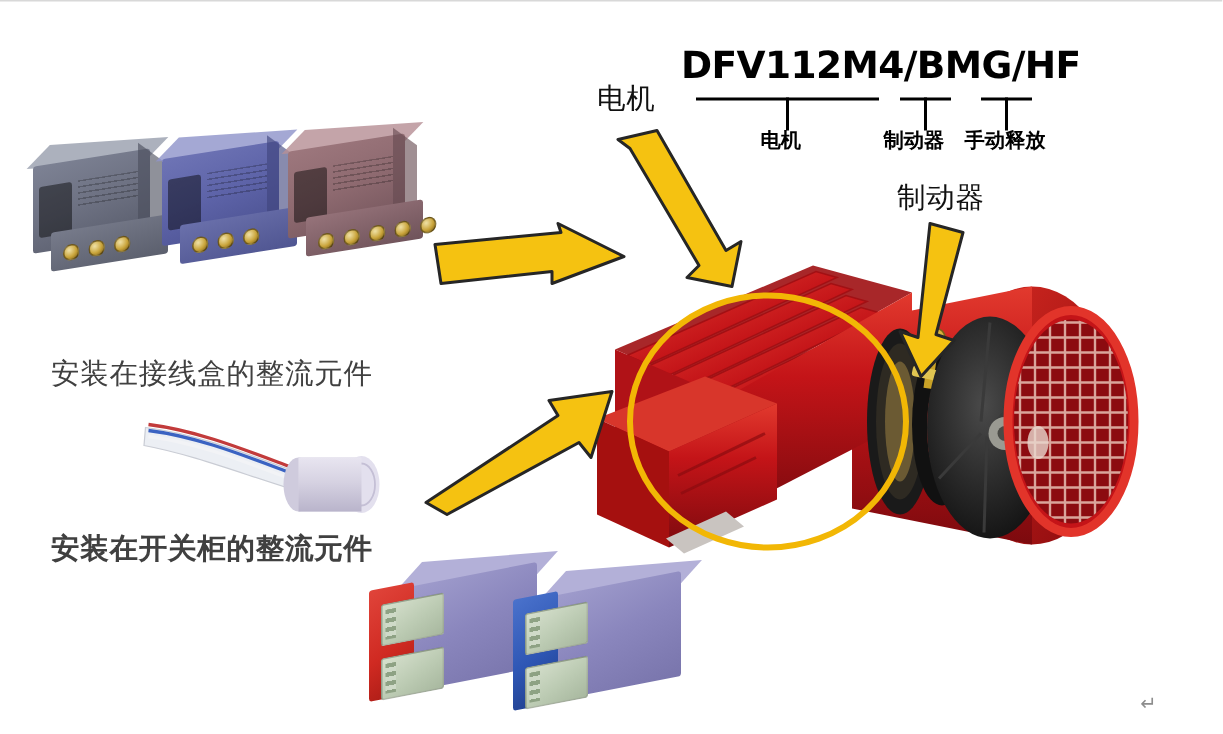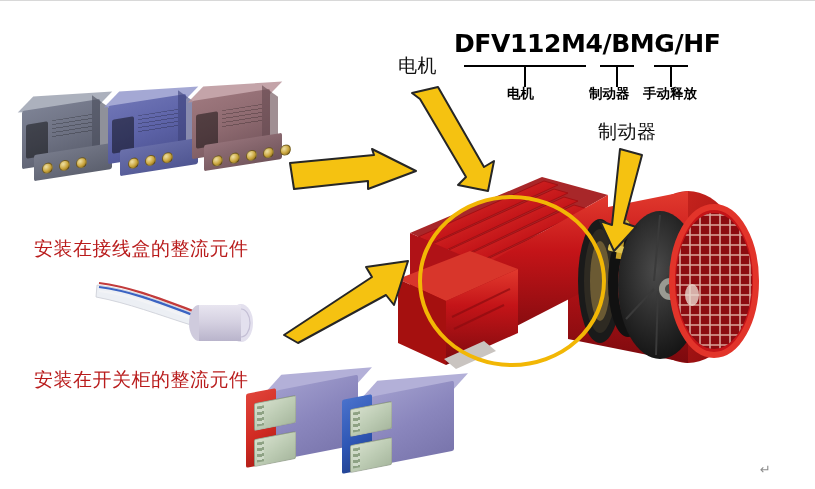--- a/index.html
+++ b/index.html
@@ -22,26 +22,26 @@
   
   #slide-title {
     left: 12px; top: 10px;
     font-size: 22px;
     color: #1a1a1a;
     letter-spacing: 1px;
     white-space: nowrap;
   }
   .cn-label {
     font-size: 19px;
-    color: #b91c1c;
+    color: #404040;
     white-space: nowrap;
     letter-spacing: 0.5px;
   }
   #label-junction { left: 34px; top: 235px; }
-  #label-cabinet  { left: 34px; top: 366px; }
+  #label-cabinet  { left: 34px; top: 352px; font-weight: bold; }
   #callout-motor  { left: 398px; top: 52px; font-size: 19px; color:#111; }
   #callout-brake  { left: 598px; top: 118px; font-size: 19px; color:#111; }
 
   
   #model-block { left: 454px; top: 4px; width: 300px; margin-top: 24px; }
   #model-name {
     font-size: 25px;
     font-weight: bold;
     color: #000;
     letter-spacing: -0.4px;

